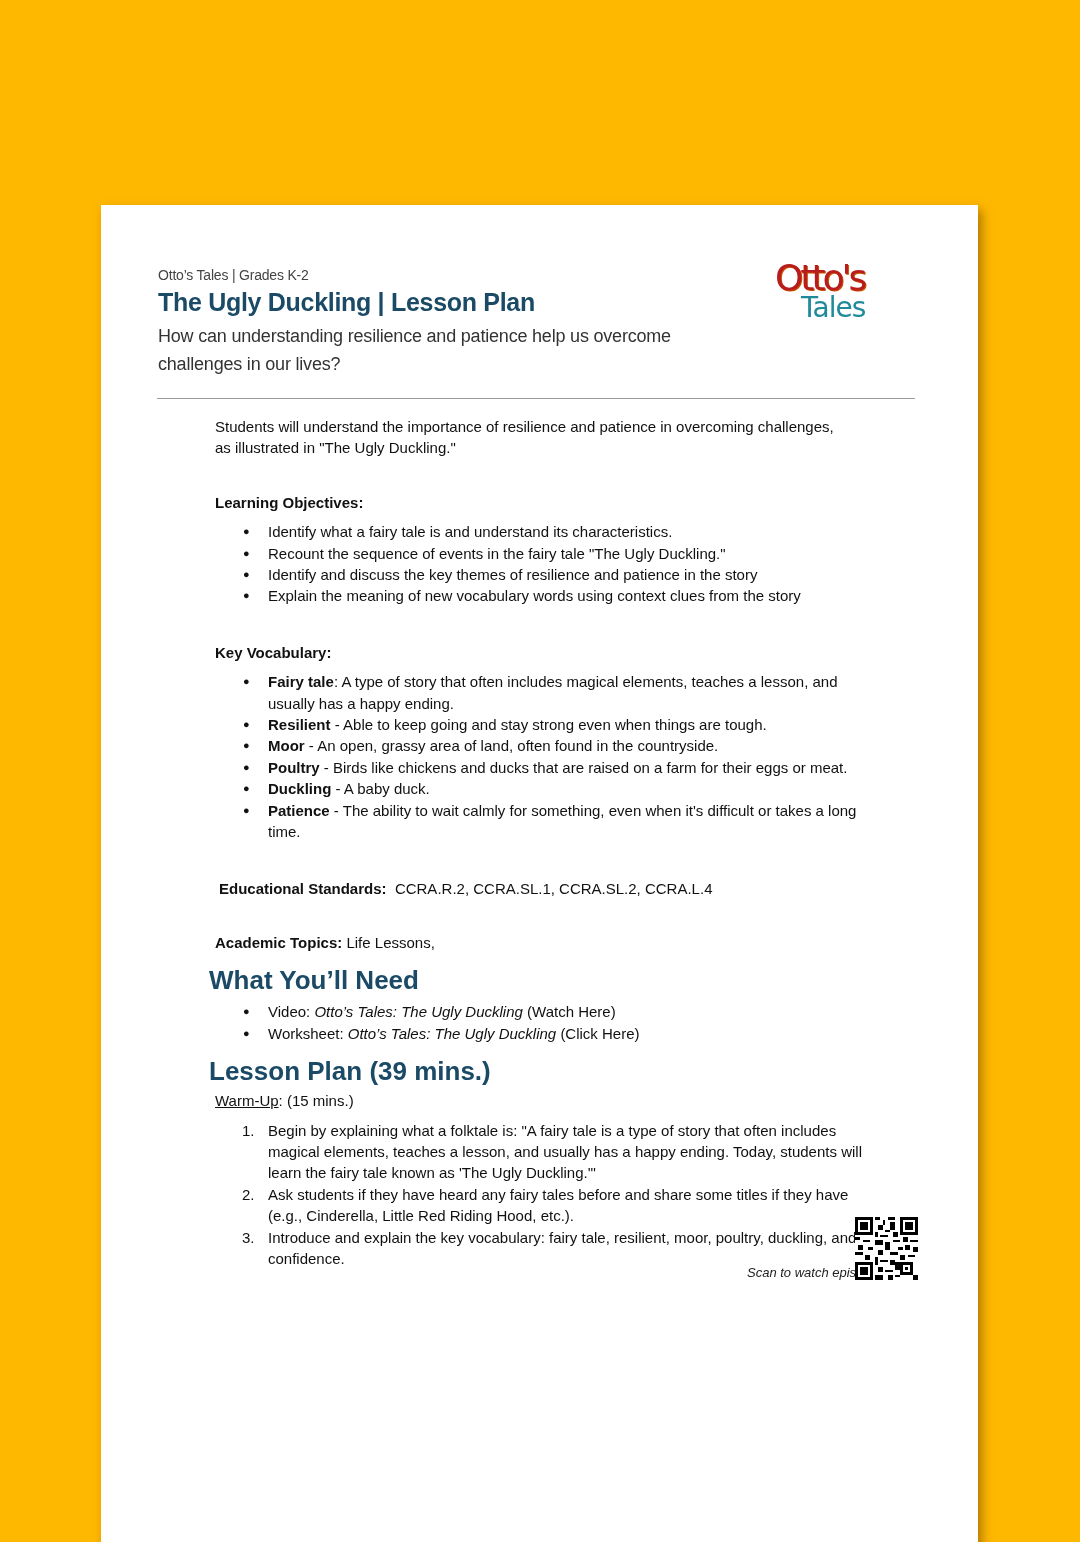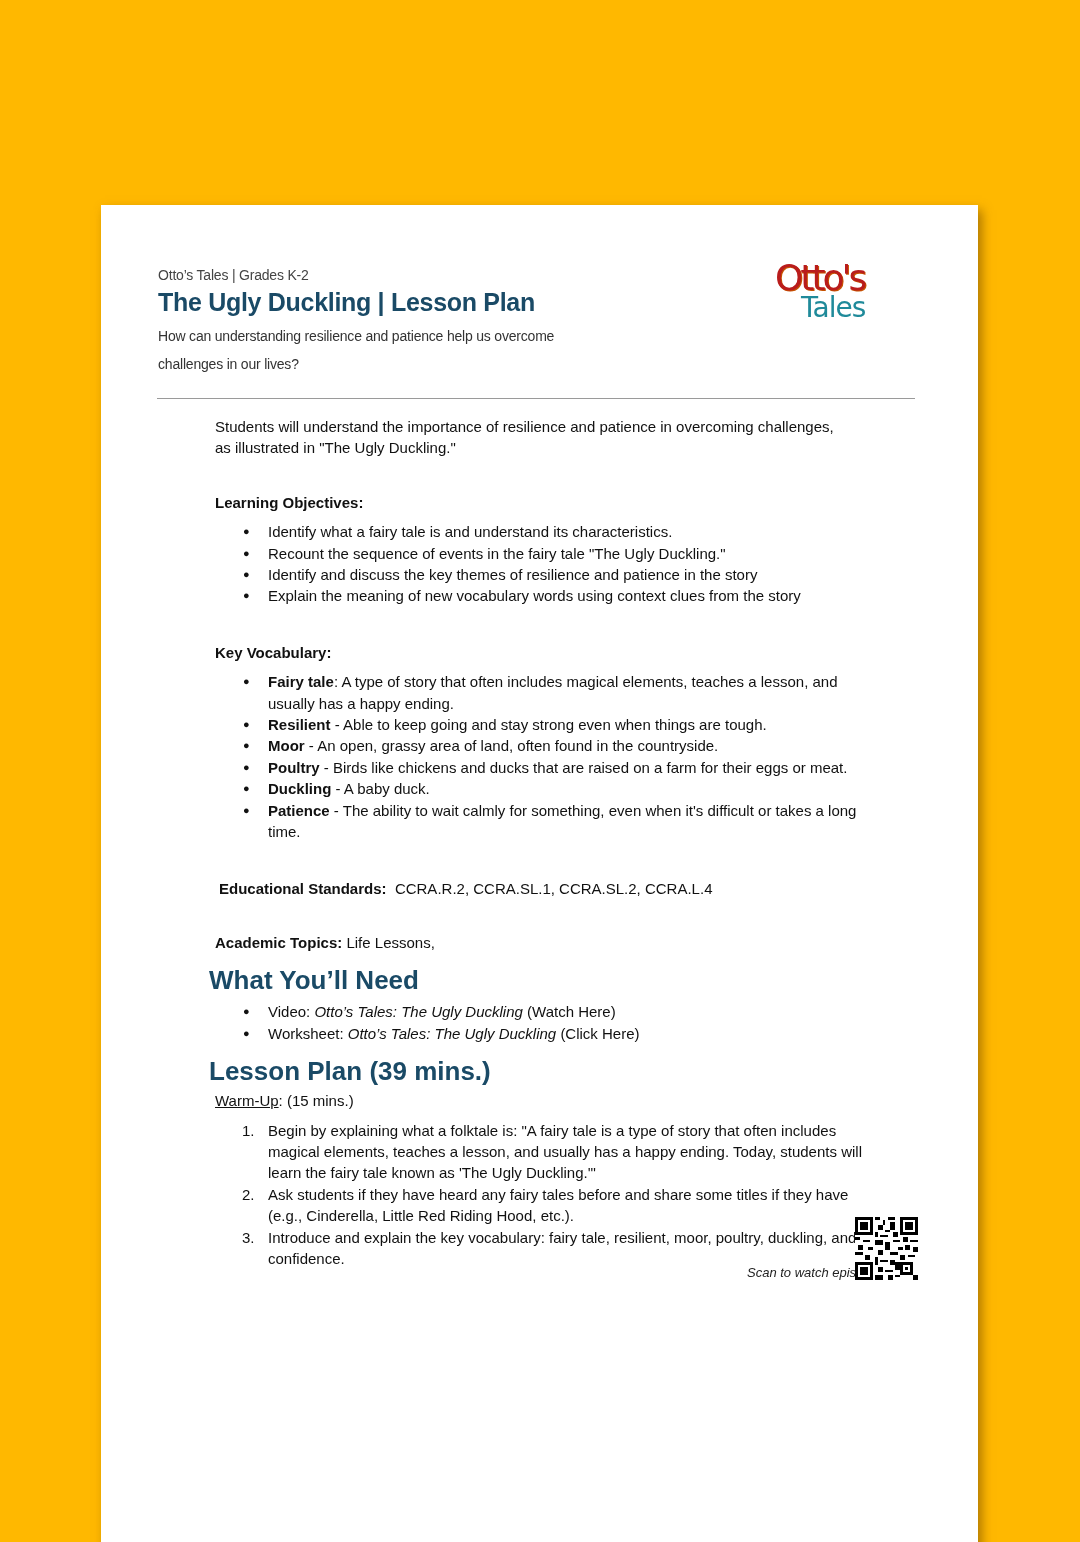--- a/index.html
+++ b/index.html
@@ -17,21 +17,21 @@
     background: #ffffff;
     box-shadow: 4px 5px 10px rgba(110, 70, 0, 0.55);
   }
   .header { position: absolute; left: 57px; top: 62px; width: 600px; }
   .eyebrow { font-size: 14px; color: #444; letter-spacing: -0.2px; }
   .title {
     font-size: 25px; font-weight: bold; color: #1a4a66;
     margin-top: 5px; letter-spacing: -0.3px;
   }
   .question {
-    font-size: 14px; color: #333; line-height: 28px; margin-top: 5px;
+    font-size: 18px; color: #333; line-height: 28px; margin-top: 5px;
     letter-spacing: -0.2px;
   }
   .logo { position: absolute; left: 672px; top: 52px; width: 150px; height: 72px; }
   .logo .otto {
     position: absolute; left: 2px; top: 0px;
     font-family: "DejaVu Sans", sans-serif; font-weight: normal;
     font-size: 36px; color: #b91c1c; letter-spacing: -3px;
     text-shadow: 1px 1px 0 #c75200;
   }
   .logo .tales {

